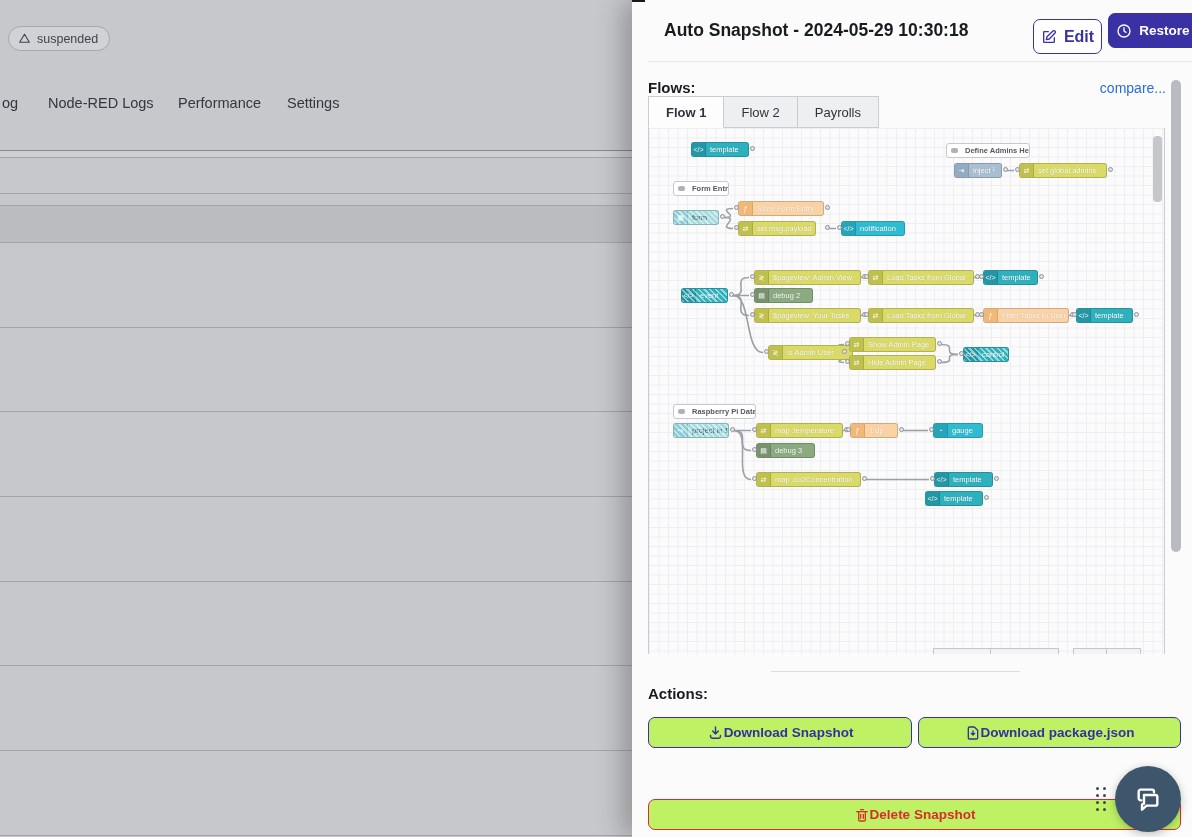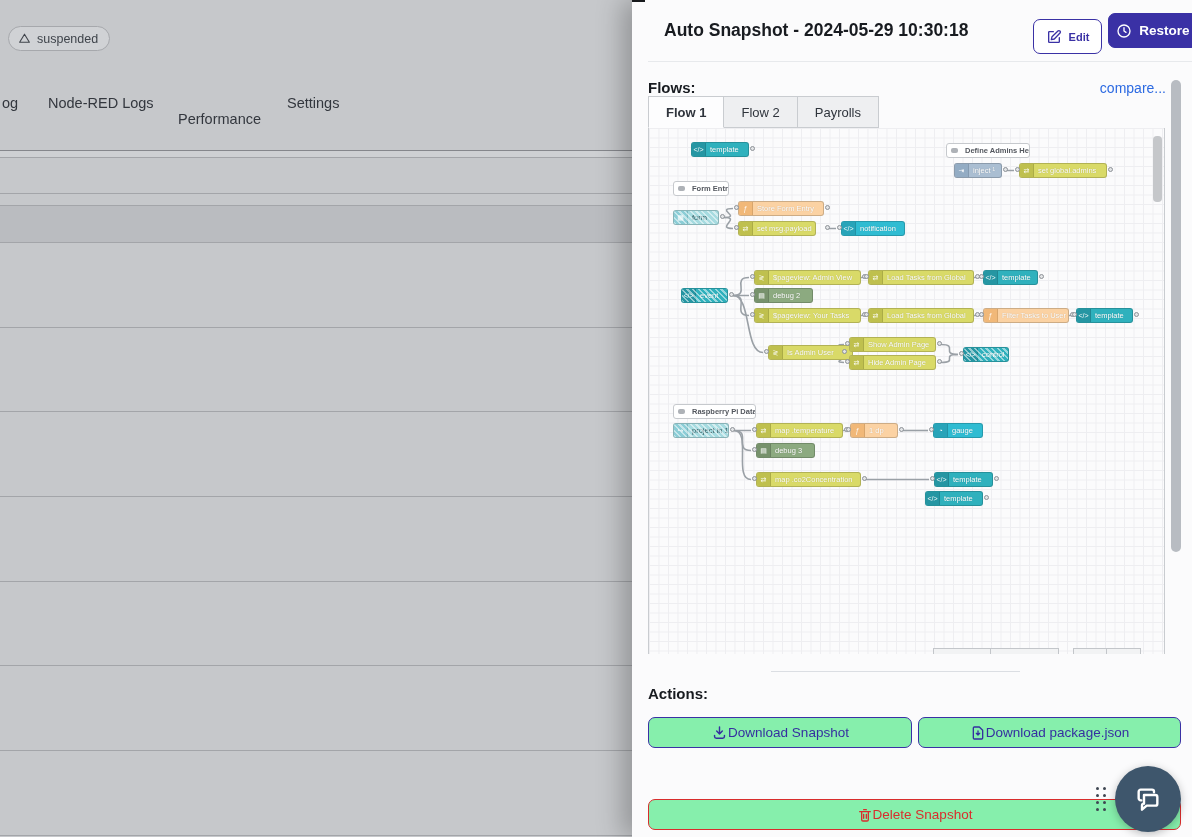--- a/index.html
+++ b/index.html
@@ -7,41 +7,41 @@
   .stage { position:relative; width:1192px; height:837px; background:#c6c8cb; overflow:hidden; }
 
   
   .bg-page { position:absolute; inset:0; background:#c6c8cb; }
   .suspended-badge { position:absolute; left:8px; top:26px; height:25px; display:flex; align-items:center; gap:6px;
     padding:0 11px 0 9px; border:1px solid #a6a8ac; border-radius:13px; background:#d0d2d5; color:#3f444b; font-size:12.5px; }
   .bg-tabs { position:absolute; top:95px; left:0; height:18px; }
   .bg-tabs span { position:absolute; top:0; font-size:14.5px; color:#33373e; white-space:nowrap; }
   .bg-tabs span:nth-child(1){ left:2px; }
   .bg-tabs span:nth-child(2){ left:48px; }
-  .bg-tabs span:nth-child(3){ left:178px;margin-top:16px; }
+  .bg-tabs span:nth-child(3){ left:178px; }
   .bg-tabs span:nth-child(4){ left:287px; }
   .bg-table { position:absolute; left:0; top:150px; right:0; bottom:0; border-top:1px solid #85878c; }
   .bg-row { width:100%; border-bottom:1px solid #a3a5a9; }
   .bg-row.strip { height:7px; background:#ced0d3; }
   .bg-row.r36 { height:36px; } .bg-row.r12 { height:12px; }
   .bg-row.dark { height:37px; background:#babcc0; }
   .bg-row.r85 { height:85px; } .bg-row.r84 { height:84px; }
 
   
   .panel { position:absolute; left:632px; top:0; width:560px; height:837px; background:#fbfbfc;
     box-shadow:-10px 0 24px rgba(0,0,0,.25); }
   .panel::before { content:""; position:absolute; left:0; top:0; right:0; height:2px;
     background:repeating-linear-gradient(90deg,#17191c 0 13px,#fbfbfc 13px 22px); }
   .panel-header { position:absolute; left:16px; top:0; width:100%; height:62px; display:flex; align-items:center;
     padding:0 10px 0 16px; border-bottom:1px solid #e7e9ec; background:#fbfbfc; }
   .panel-title { font-size:17.5px; font-weight:700; color:#181b20; flex:1; }
   .btn { display:inline-flex; align-items:center; justify-content:center; gap:7px; border-radius:7px;
     font-weight:700; cursor:pointer; background:#fff; }
   .btn svg { flex:0 0 auto; }
-  .btn-edit { width:69px; height:35px; border:1px solid #3a31a5; color:#3a31a5; font-size:11px; margin-right:6px;margin-top:12px; }
+  .btn-edit { width:69px; height:35px; border:1px solid #3a31a5; color:#3a31a5; font-size:16px; margin-right:6px;margin-top:12px; }
   .btn-restore { width:90px; height:35px; border:1px solid #3a31a5; background:#3a31a5; color:#fff; font-size:13.5px; }
 
   .flows-label, .actions-label { position:absolute; left:16px; font-size:15px; font-weight:700; color:#181b20; }
   .flows-label { top:79px; }
   .compare-link { position:absolute; right:26px; top:80px; font-size:14px; color:#2c6ae2; cursor:pointer; }
 
   .flow-tabs { position:absolute; left:16px; top:96px; display:flex; }
   .flow-tab { height:32px; padding:0 17px; display:flex; align-items:center; font-size:13px; color:#2f343c;
     background:#eeeff1; border:1px solid #c9ccd0; border-left:none; cursor:pointer; }
   .flow-tab:first-child { border-left:1px solid #c9ccd0; }
@@ -78,22 +78,22 @@
 
   .canvas-scrollbar { position:absolute; right:2px; top:8px; width:9px; height:66px; background:#c5c7ca; border-radius:4px; z-index:5; }
   .viewer-btns { position:absolute; top:520px; display:flex; z-index:4; }
   .viewer-btn { height:22px; border:1px solid #c3c6ca; background:#f2f3f4; color:#5b6066; font-size:9.5px;
     display:flex; align-items:flex-end; justify-content:center; padding-bottom:4px; }
   .vb-left { left:284px; } .vb-left .viewer-btn { width:58px; } .vb-left .viewer-btn + .viewer-btn { border-left:none; width:68px; }
   .vb-right { left:424px; } .vb-right .viewer-btn { width:34px; font-size:11px; } .vb-right .viewer-btn + .viewer-btn { border-left:none; }
 
   .divider { position:absolute; left:139px; top:671px; width:249px; height:1px; background:#dbdee3; }
   .actions-label { top:685px; }
-  .action-btn { position:absolute; height:31px; border:1px solid #3a31a5; border-radius:7px; background:#86efac;
-    color:#352fa0; font-size:13.5px; font-weight:400; display:flex; align-items:center; justify-content:center; gap:0; cursor:pointer; }
+  .action-btn { position:absolute; height:31px; border:1px solid #3a31a5; border-radius:7px; background:#bef264;
+    color:#352fa0; font-size:13.5px; font-weight:700; display:flex; align-items:center; justify-content:center; gap:0; cursor:pointer; }
   .ab-1 { left:16px;  top:717px; width:264px; }
   .ab-2 { left:286px; top:717px; width:263px; }
   .ab-3 { left:16px;  top:758px; width:533px; }
   .ab-4 { left:16px;  top:799px; width:533px; border-color:#d92d2d; color:#d92d2d; }
 
   .outer-scrollbar { position:absolute; left:1171px; top:80px; width:10px; height:472px; background:#b8bcc2; border-radius:5px; z-index:30; }
 
   .dots-handle { position:absolute; left:1096px; top:787px; display:grid; grid-template-columns:3px 3px; grid-auto-rows:3px;
     gap:4px; z-index:40; }
   .dots-handle i { width:3px; height:3px; border-radius:50%; background:#3f4652; }

